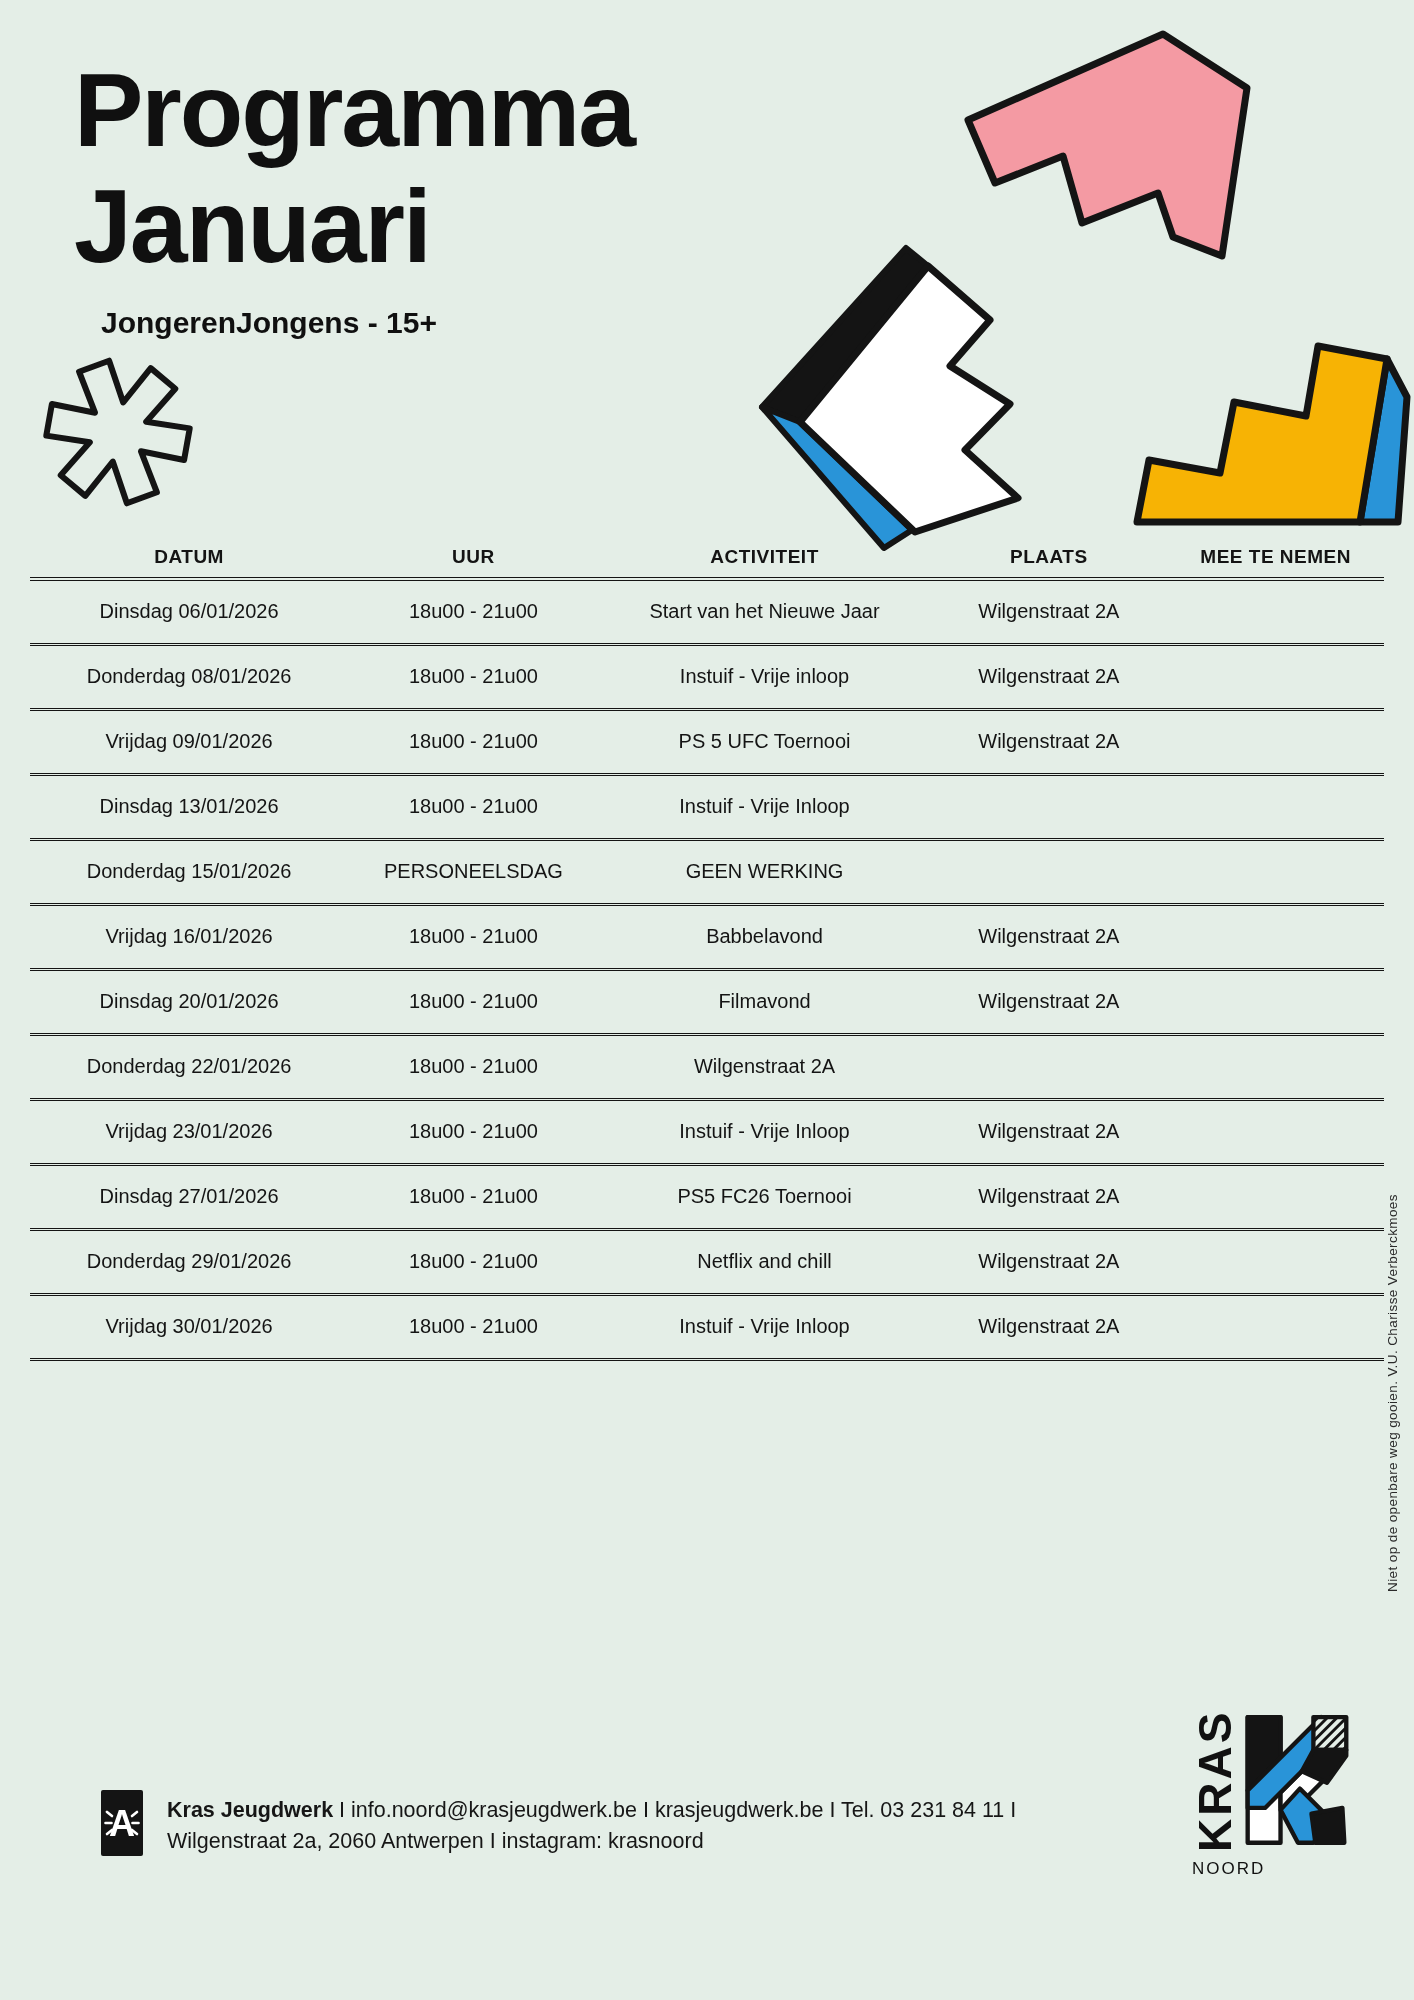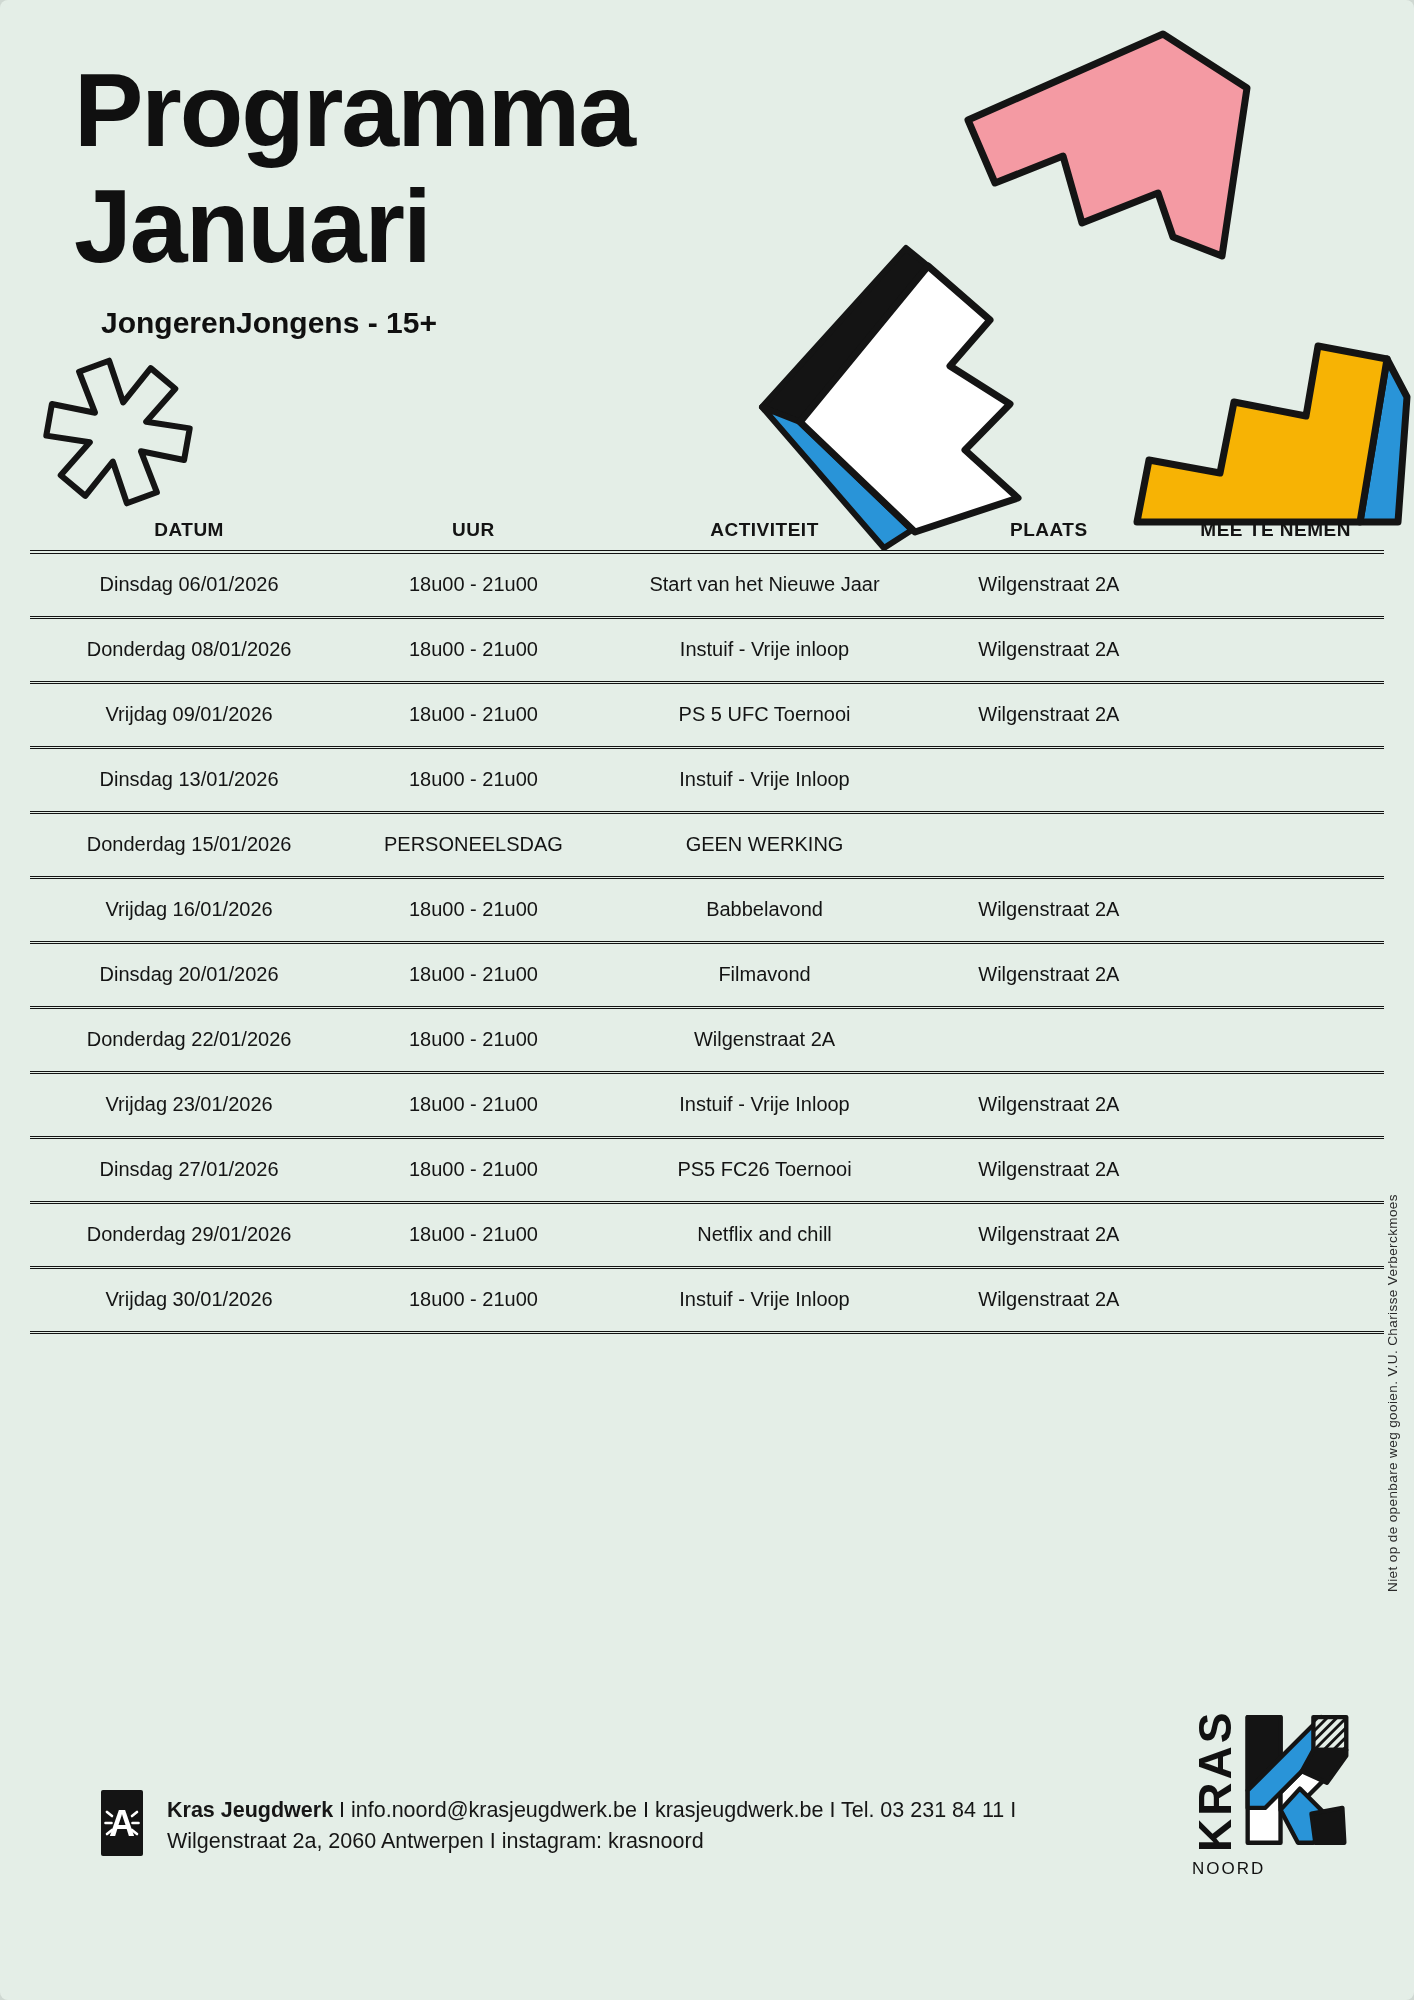--- a/index.html
+++ b/index.html
@@ -1,31 +1,31 @@
 <!DOCTYPE html>
 <html><head>
 <meta charset="utf-8">
 <style>
   html,body{margin:0;padding:0;background:#cfd8d2;}
   .canvas{
     position:relative;width:1414px;height:2000px;margin:0 auto;
     background:#e4eee7;overflow:hidden;
-    font-family:"Liberation Sans",sans-serif;color:#141414;border-radius:8px;
+    font-family:"Liberation Sans",sans-serif;color:#141414;
   }
   svg{display:block;}
   .decor{position:absolute;left:0;top:0;}
 
   .title{position:absolute;left:74px;top:52px;font-size:104px;font-weight:800;
          line-height:1.12;letter-spacing:-2px;color:#101010;}
   .subtitle{position:absolute;left:77px;top:306px;font-size:30px;font-weight:700;color:#101010;margin-left:24px;}
 
   .schedule{position:absolute;left:30px;top:519px;width:1354px;font-size:20px;}
   .grid{display:grid;grid-template-columns:23.5% 18.5% 24.5% 17.5% 16%;}
   .thead{border-bottom:4px double #141414;padding-bottom:9px;}
-  .thead .cell{font-weight:700;font-size:19px;letter-spacing:.5px;text-align:center;}
+  .thead .cell{font-weight:700;font-size:19px;letter-spacing:.5px;text-align:center;margin-top:27px;}
   .trow{border-bottom:3px double #141414;min-height:52px;align-items:center;padding:5px 0;}
   .cell{text-align:center;line-height:1.15;}
   .c-act{font-weight:400;}
   .strong{font-weight:400;}
 
   .side-note{
     position:absolute;right:14px;top:1212px;height:380px;
     writing-mode:vertical-rl;transform:rotate(180deg);
     font-size:13.5px;letter-spacing:.4px;color:#2a2a2a;white-space:nowrap;
   }

